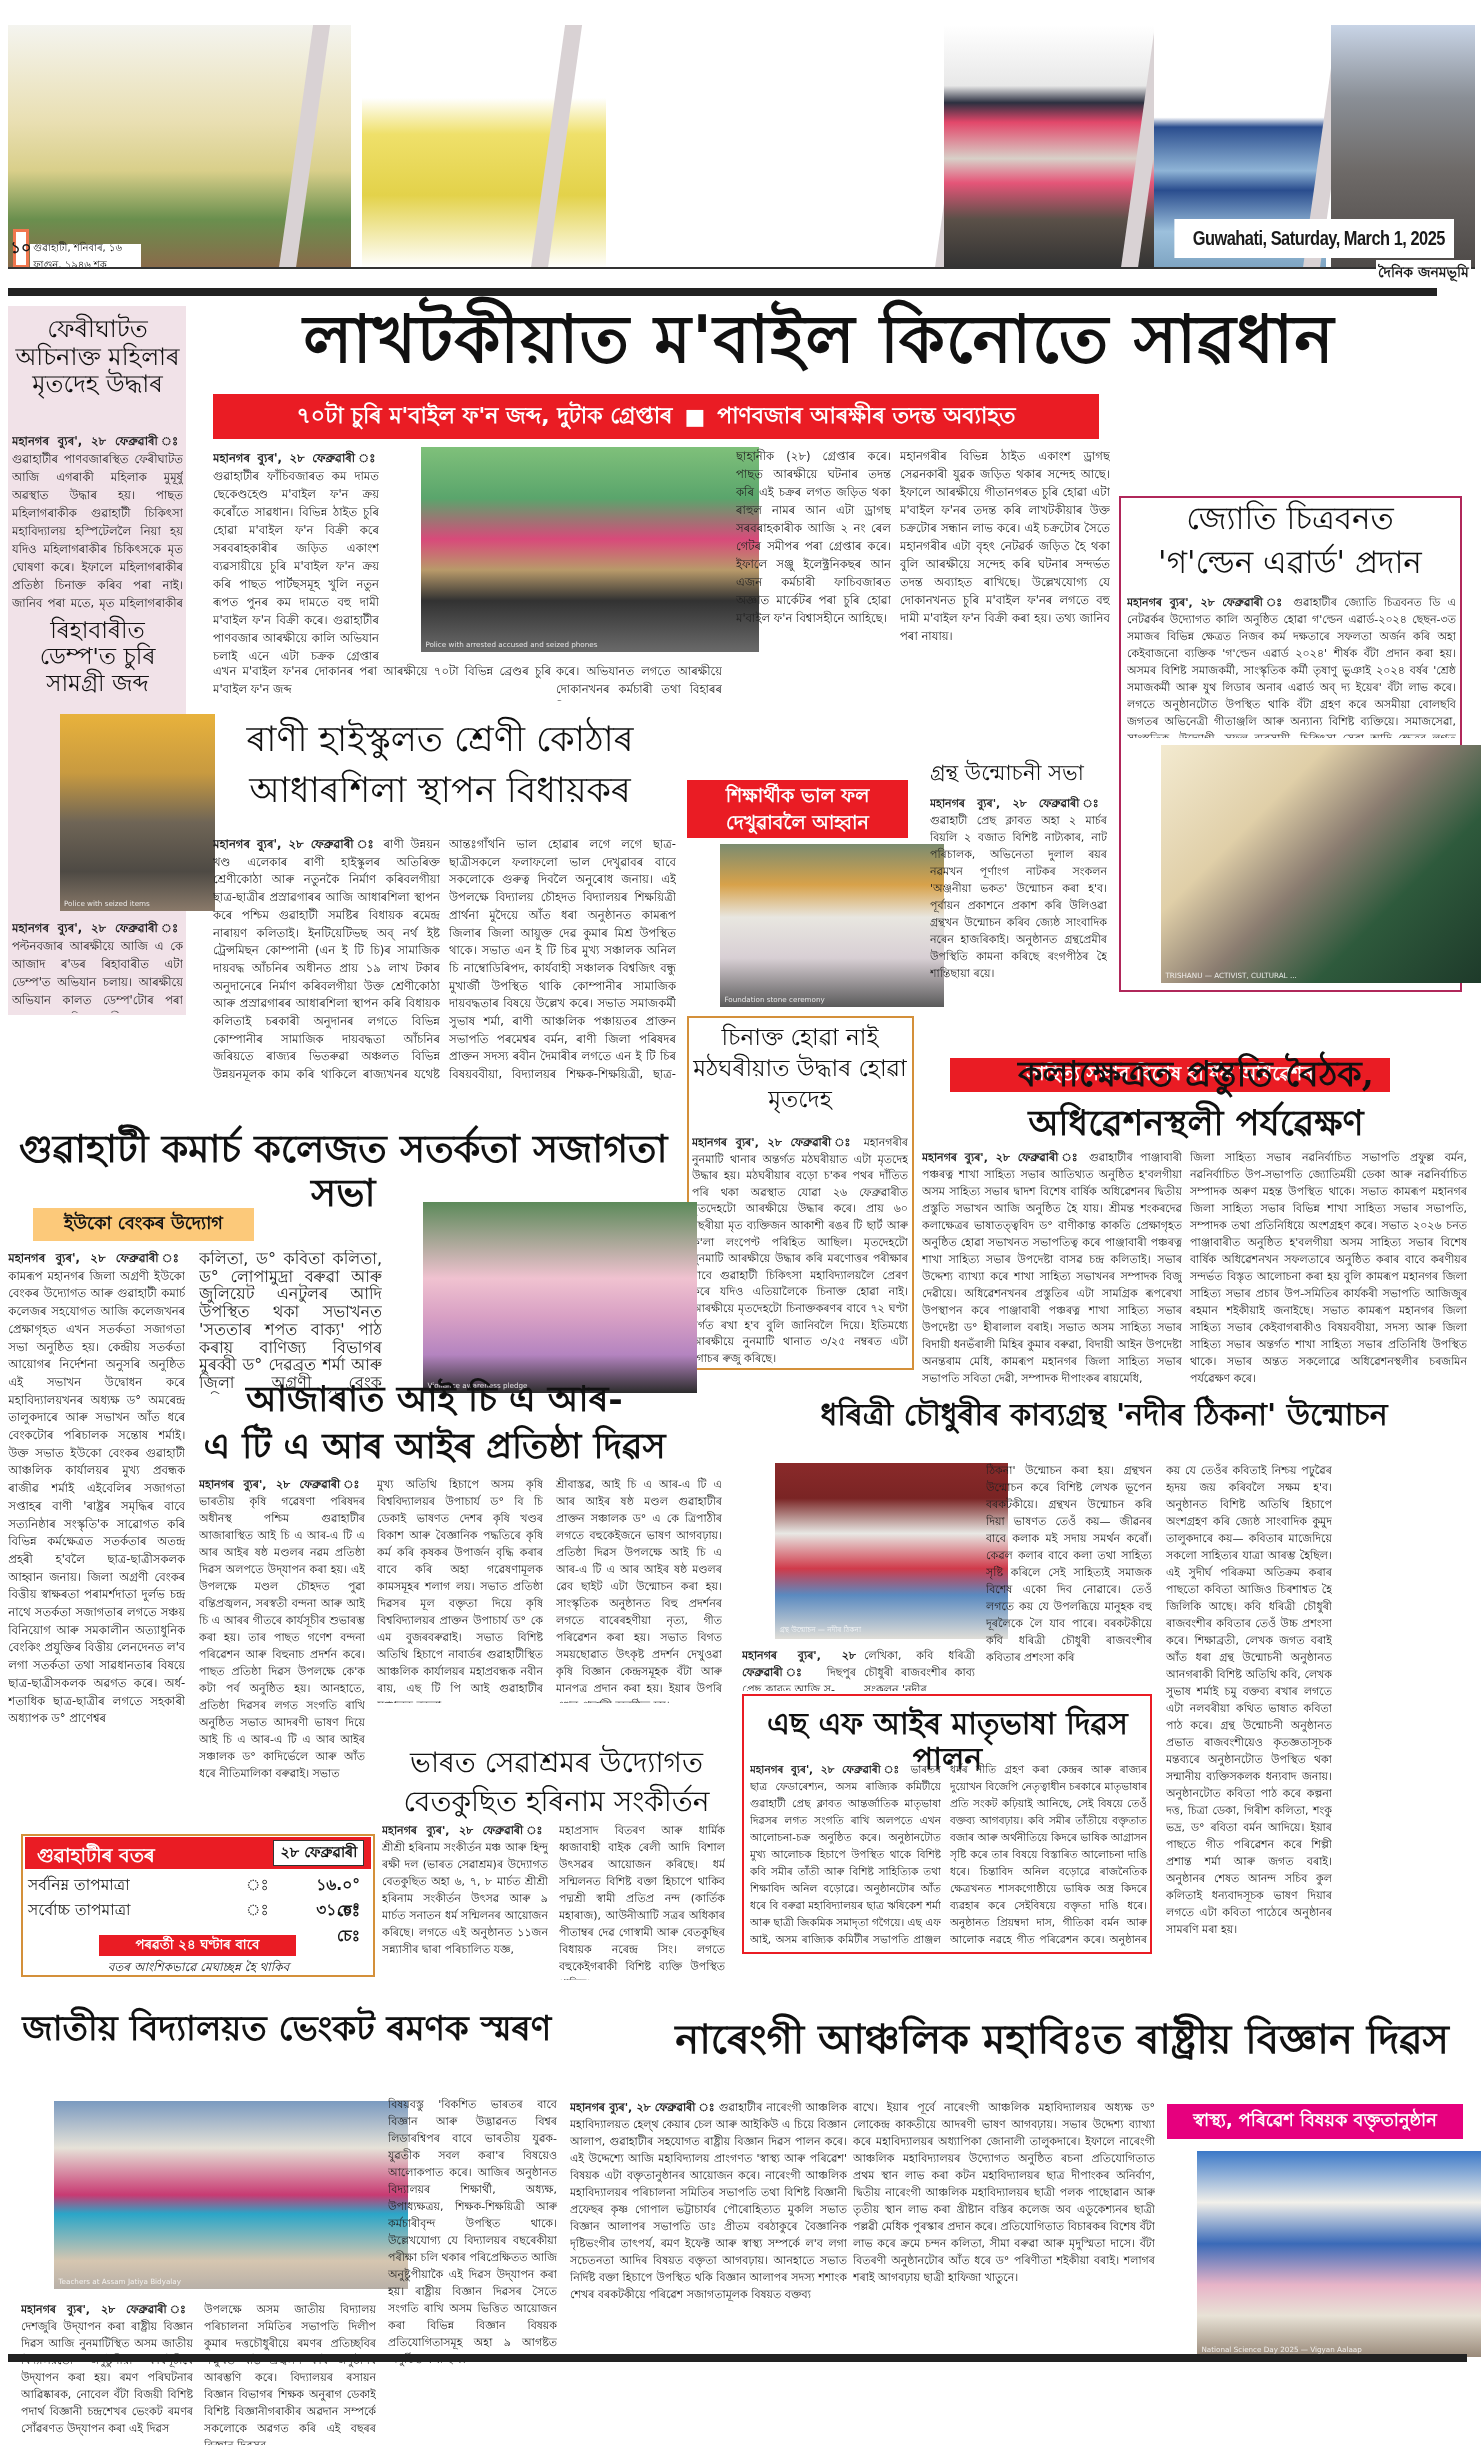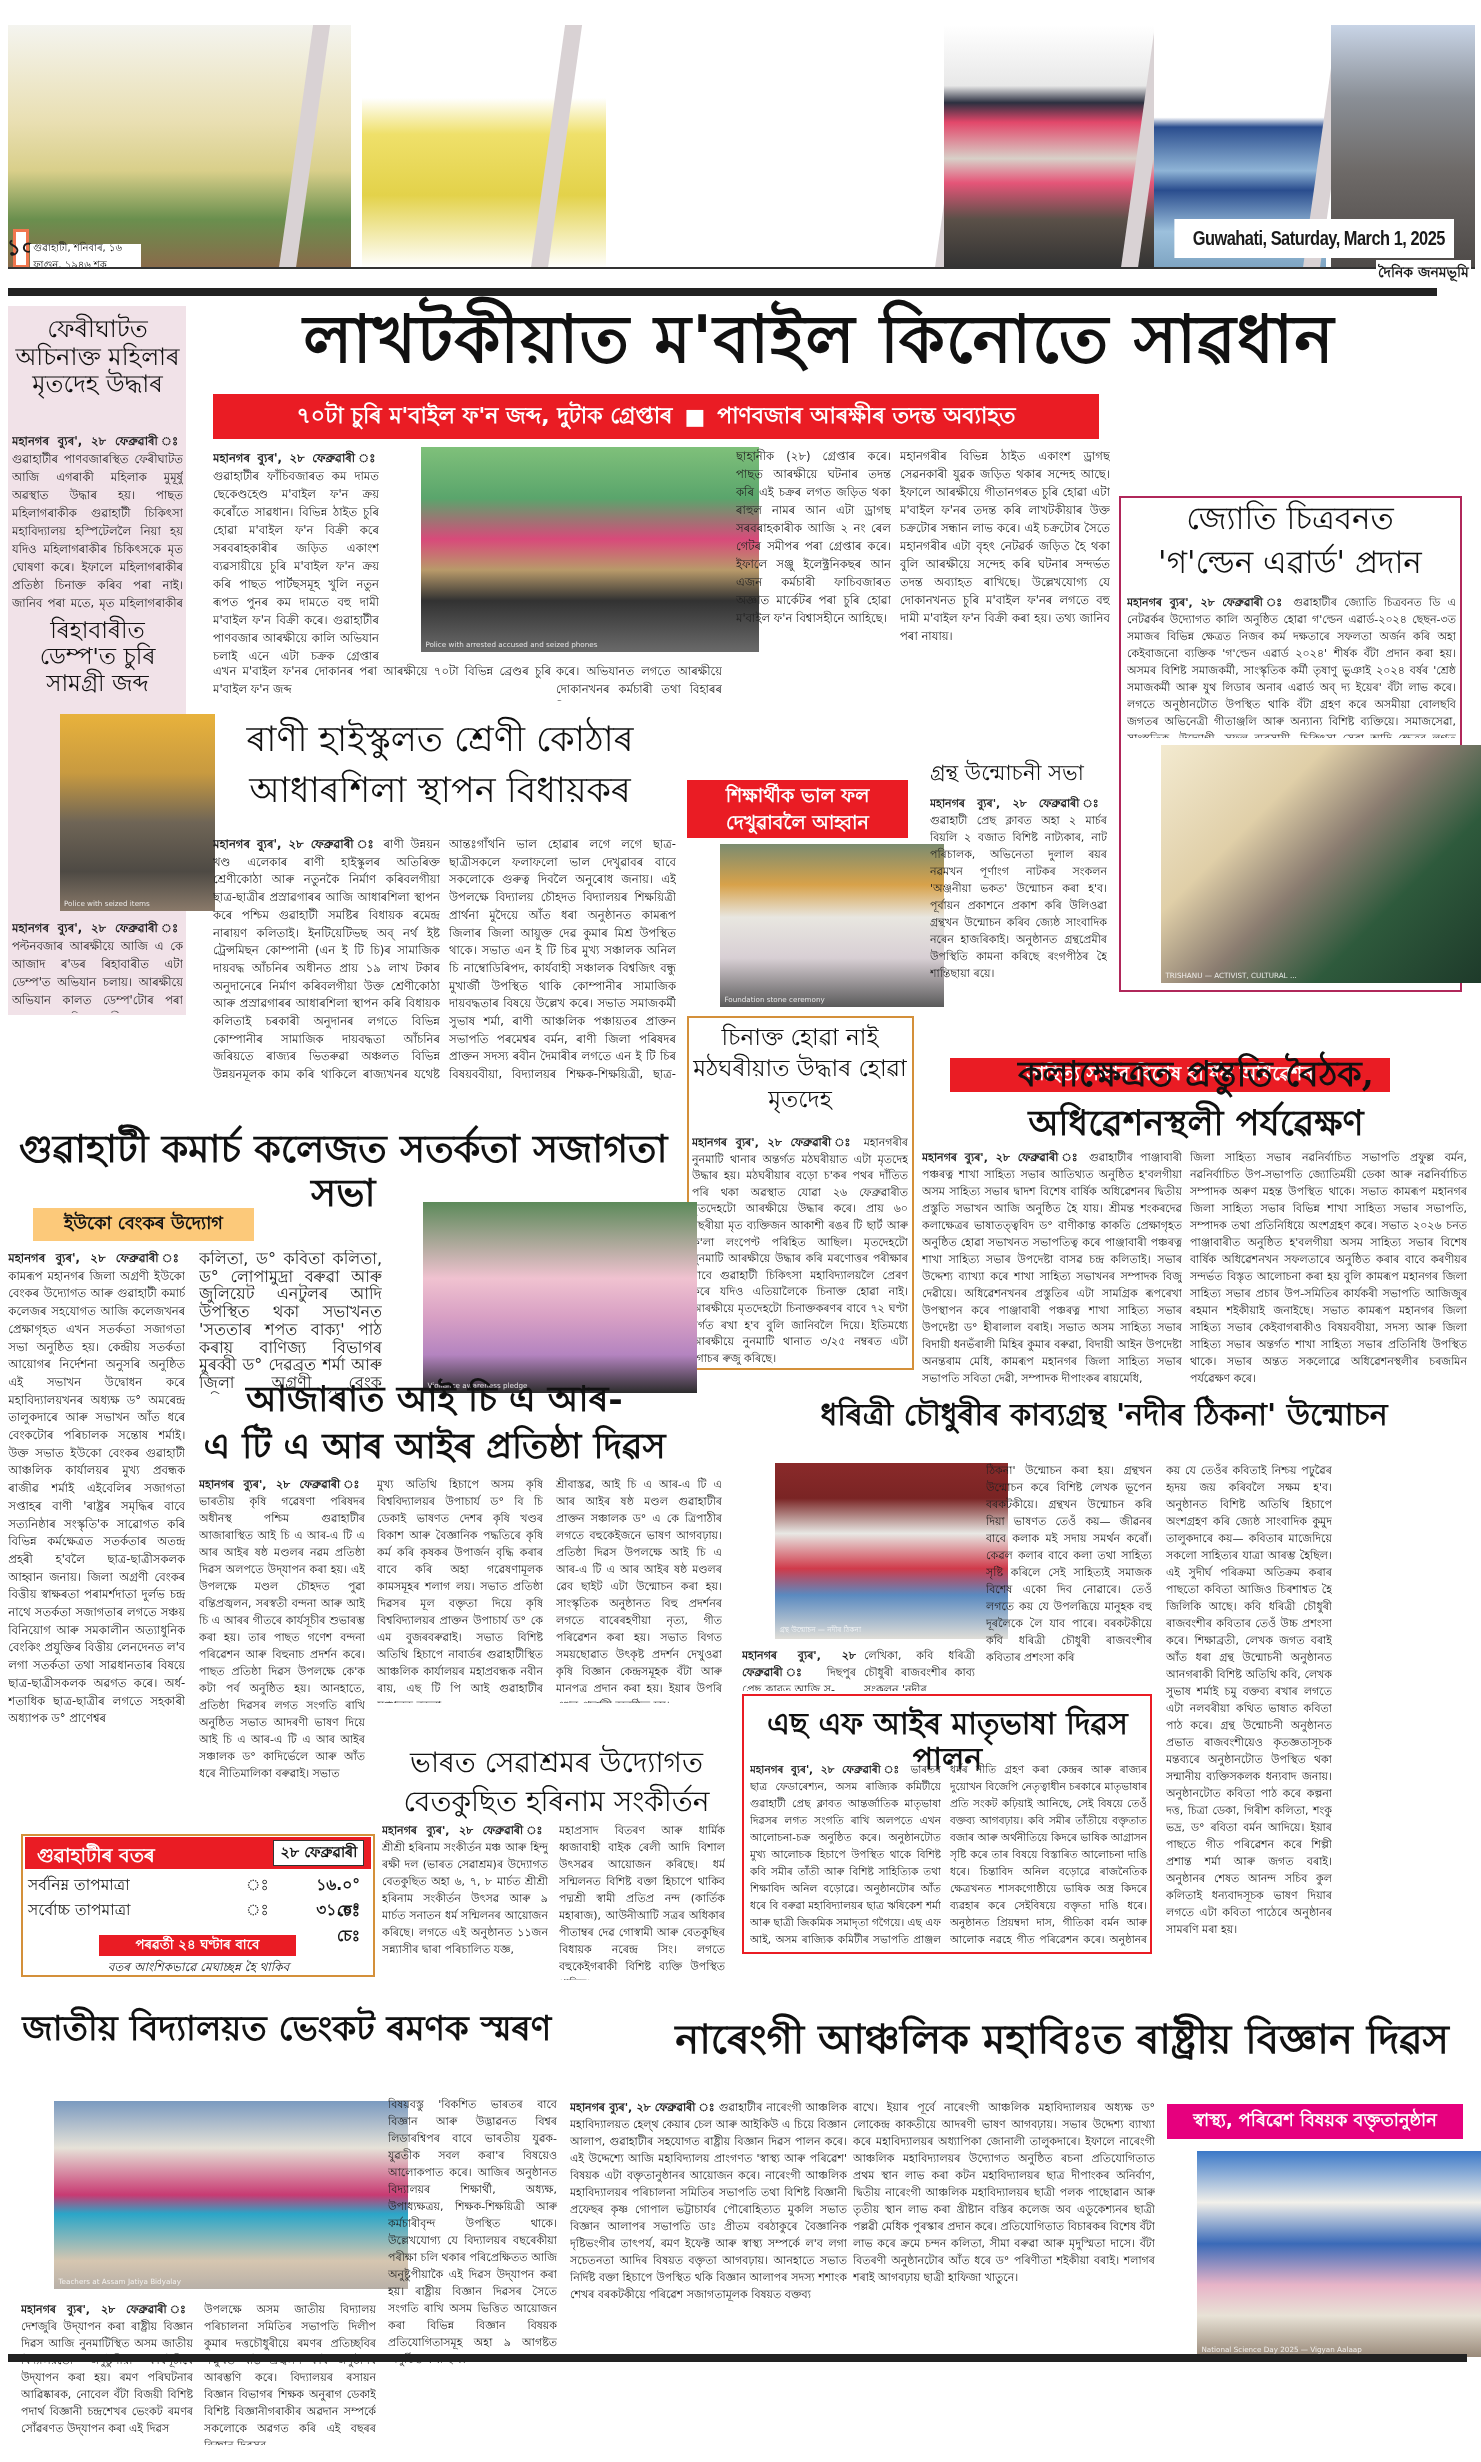--- a/index.html
+++ b/index.html
@@ -8,21 +8,21 @@
 
   .abs { position: absolute; }
   .photo { position: absolute; overflow: hidden; margin-left: 33px; }
   .photo .ph-label { position:absolute; left:4.4px; bottom:3.3px; font-size:7.2px; color:rgba(255,255,255,0.85); font-family:"DejaVu Sans",sans-serif; }
 
   
   .masthead { position:absolute; left:8.3px; top:25px; width:1467px; height:243px; background:#fff; }
   .mast-slice { position:absolute; top:0; height:243px; transform: skewX(-8deg); overflow:hidden; }
   .mast-sep { position:absolute; top:0; height:243px; width:16.6px; background:#d9d2d4; transform: skewX(-8deg); }
   .logo { position:absolute; left:604px; top:33px; width:310px; height:177px; font-family:"DejaVu Serif",serif; font-size:89px; color:#e0161c; font-style:italic; font-weight:bold; text-align:center; line-height:177px; letter-spacing:-2.2px; }
-  .page-no { position:absolute; left:12.7px; top:229px; width:16.6px; height:39px; background:#fff; border:3.3px solid #f0764e; font-family:"DejaVu Serif",serif; font-size:22px; font-weight:bold; display:flex; align-items:center; justify-content:center; }
+  .page-no { position:absolute; left:12.7px; top:229px; width:16.6px; height:39px; background:#fff; border:3.3px solid #f0764e; font-family:"DejaVu Serif",serif; font-size:16px; font-weight:bold; display:flex; align-items:center; justify-content:center; }
   .date-as { position:absolute; left:30px; top:244px; width:111px; height:25px; background:#fff; font-size:10px; display:flex; align-items:center; padding-left:3.3px; }
   .date-en { position:absolute; left:1113px; top:219px; width:341px; height:39px; background:#fff; font-family:"Liberation Sans",sans-serif; font-weight:bold; font-size:20px; letter-spacing:-0.6px; display:flex; align-items:center; justify-content:flex-end; padding-right:11px; transform:scaleX(0.82); transform-origin:right center; }
   .paper-brand { position:absolute; right:10px; top:260px; background:#fff; font-size:14px; font-weight:bold; padding:1.1px 2.2px; }
   .rule-thin { position:absolute; left:8.3px; width:1467px; height:1.7px; background:#333; }
   .rule-thick { position:absolute; left:8.3px; width:1467px; height:7.8px; background:#222; }
 
   
   .hl { position:absolute; font-family:"DejaVu Serif",serif; font-weight:bold; color:#111; text-align:center; line-height:1.15; }
   .bar-red { position:absolute; background:#ea1c24; color:#fff; font-weight:bold; display:flex; align-items:center; justify-content:center; text-align:center; }
   .bar-pink { position:absolute; background:#e6007e; color:#fff; font-weight:bold; display:flex; align-items:center; justify-content:center; }

